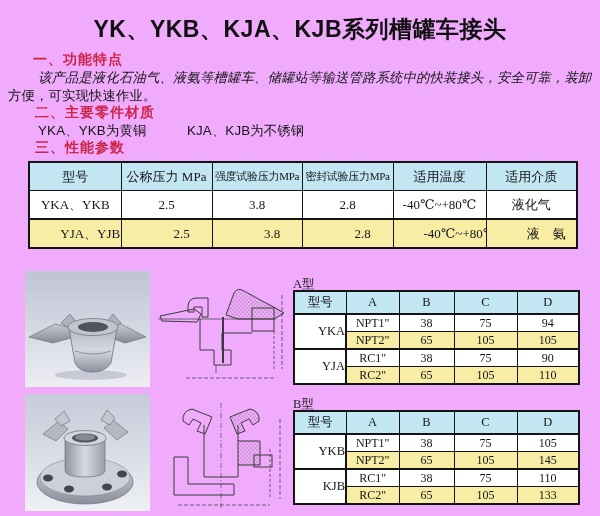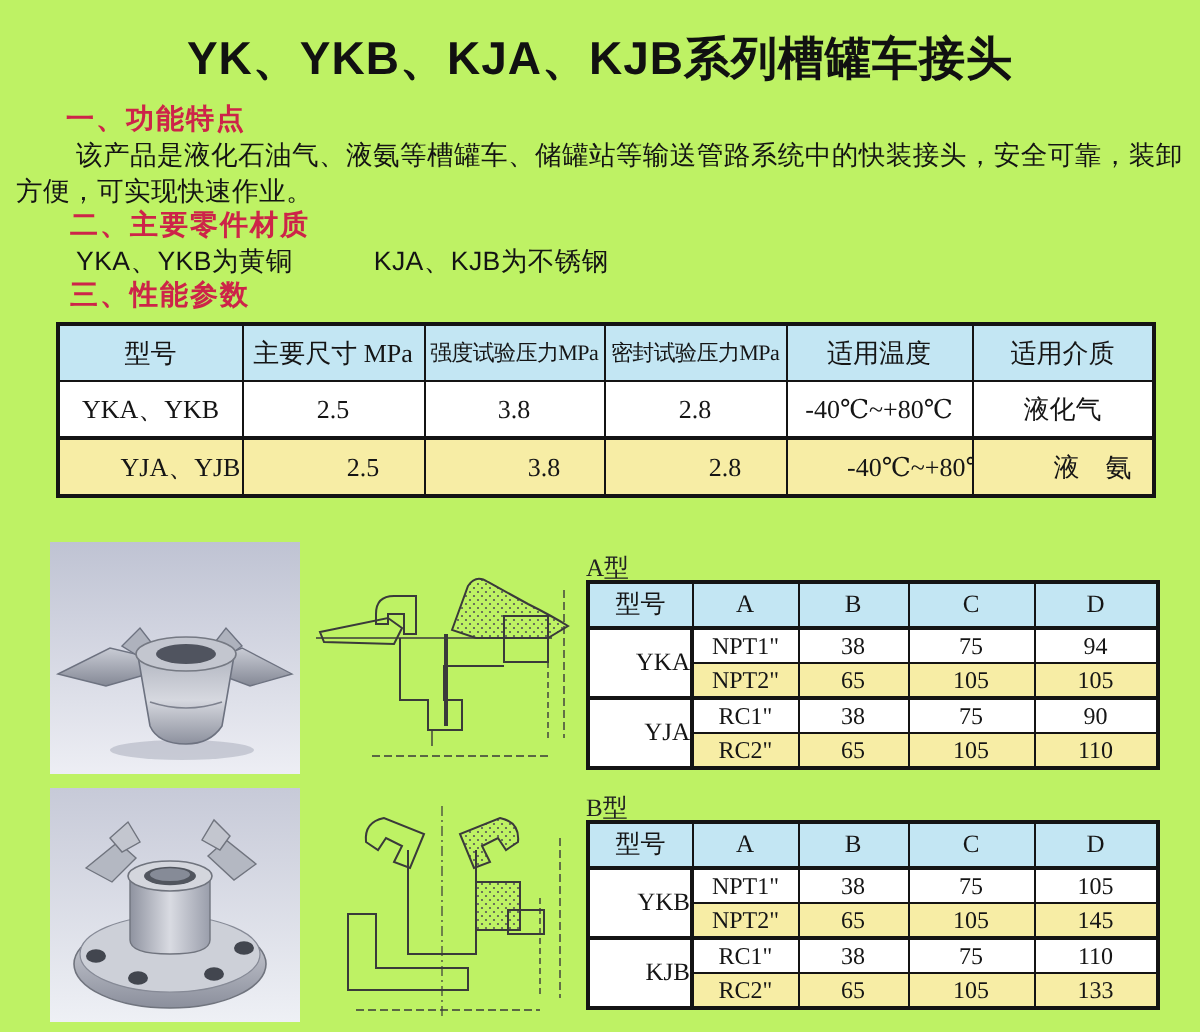--- a/index.html
+++ b/index.html
@@ -1,17 +1,17 @@
 <!DOCTYPE html>
 <html><head>
 <meta charset="utf-8">
 <style>
   html,body{margin:0;padding:0;background:#ffffff;}
   .page{
-    position:relative;width:600px;height:516px;background:#bef264;
+    position:relative;width:600px;height:516px;background:#f0abfc;
     font-family:"Liberation Sans","DejaVu Sans",sans-serif;color:#151515;overflow:hidden;
   }
   .abs{position:absolute;}
   .title{
     top:14px;left:0;width:600px;text-align:center;
     font-size:23px;font-weight:bold;letter-spacing:0.5px;color:#111;
   }
   .red-head{
     color:#cd2449;font-weight:bold;font-size:14px;letter-spacing:1px;
   }
@@ -45,42 +45,42 @@
 </style>
 </head>
 <body>
 
 <div class="page">
 
   <div class="abs title">YK、YKB、KJA、KJB系列槽罐车接头</div>
 
   <div class="abs red-head" style="top:51px;left:33px;">一、功能特点</div>
   <div class="abs body-text" style="top:69px;left:8px;width:586px;line-height:18px;">
-    <div style="padding-left:30px;">该产品是液化石油气、液氨等槽罐车、储罐站等输送管路系统中的快装接头，安全可靠，装卸</div>
+    <div style="padding-left:30px;font-style:italic;">该产品是液化石油气、液氨等槽罐车、储罐站等输送管路系统中的快装接头，安全可靠，装卸</div>
     <div>方便，可实现快速作业。</div>
   </div>
 
   <div class="abs body-text" style="top:122px;left:38px;">YKA、YKB为黄铜　　　KJA、KJB为不锈钢</div>
   <div class="abs red-head" style="top:104px;left:35px;">二、主要零件材质</div>
 
   <div class="abs red-head" style="top:139px;left:35px;">三、性能参数</div>
 
   <table class="abs perf" style="top:161px;left:28px;">
     <colgroup>
         <col style="width:92px">
         <col style="width:91px">
         <col style="width:90px">
         <col style="width:91px">
         <col style="width:93px">
         <col style="width:91px">
       </colgroup>
     <thead>
       <tr>
         <th>型号</th>
-        <th>主要尺寸 MPa</th>
+        <th>公称压力 MPa</th>
         <th class="small">强度试验压力MPa</th>
         <th class="small">密封试验压力MPa</th>
         <th>适用温度</th>
         <th>适用介质</th>
       </tr>
     </thead>
     <tbody>
       <tr class="row-white">
         <td>YKA、YKB</td>
         <td>2.5</td>

